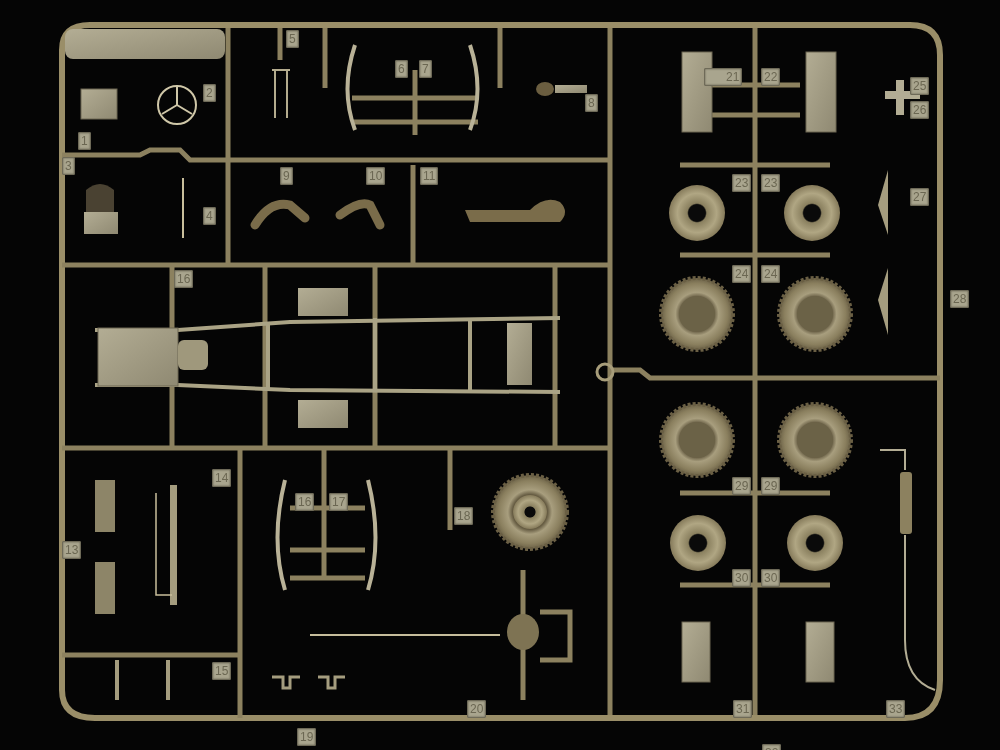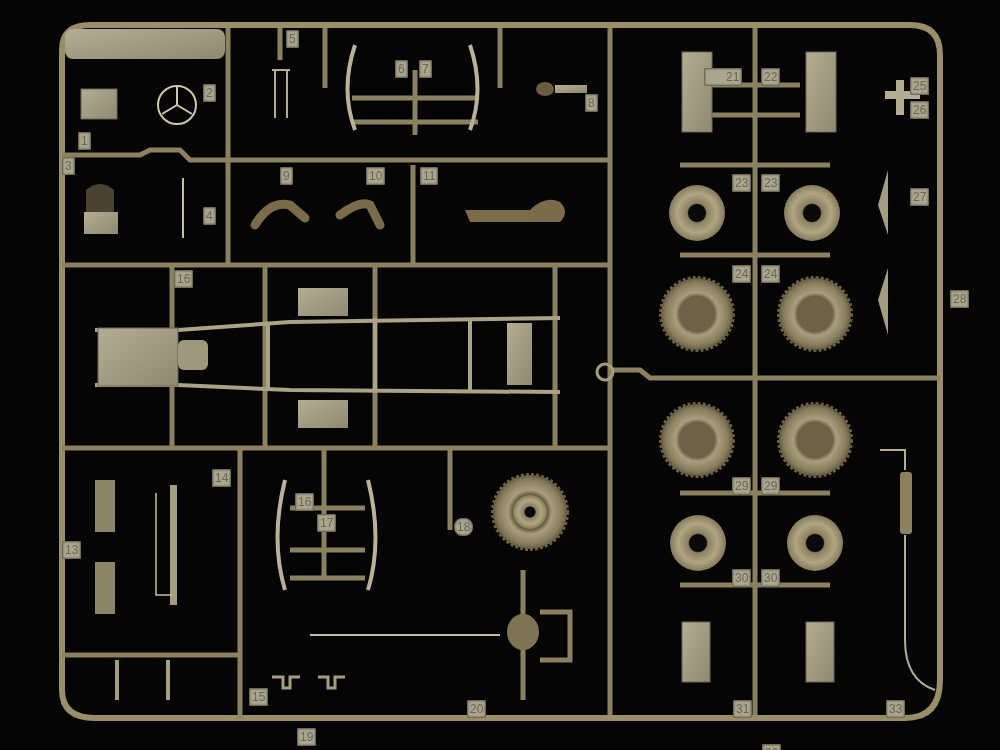--- a/index.html
+++ b/index.html
@@ -200,24 +200,24 @@
 <span class="tag" style="left:286px;top:30px;">5</span>
 <span class="tag" style="left:395px;top:60px;">6</span>
 <span class="tag" style="left:419px;top:60px;">7</span>
 <span class="tag" style="left:585px;top:94px;">8</span>
 <span class="tag" style="left:280px;top:167px;">9</span>
 <span class="tag" style="left:366px;top:167px;">10</span>
 <span class="tag" style="left:420px;top:167px;">11</span>
 <span class="tag" style="left:174px;top:270px;">16</span>
 <span class="tag" style="left:62px;top:541px;">13</span>
 <span class="tag" style="left:212px;top:469px;">14</span>
-<span class="tag" style="left:212px;top:688px;margin-left:37px;">15</span>
+<span class="tag" style="left:212px;top:662px;">15</span>
 <span class="tag" style="left:295px;top:493px;">16</span>
-<span class="tag" style="left:317px;top:493px;margin-top:21px;">17</span>
-<span class="tag" style="left:454px;top:518px;border-radius:8px;">18</span>
+<span class="tag" style="left:329px;top:493px;">17</span>
+<span class="tag" style="left:454px;top:507px;">18</span>
 <span class="tag" style="left:297px;top:700px;margin-top:28px;">19</span>
 <span class="tag" style="left:467px;top:700px;">20</span>
 <span class="tag" style="left:704px;top:68px;padding-left:21px;">21</span>
 <span class="tag" style="left:761px;top:68px;">22</span>
 <span class="tag" style="left:732px;top:174px;">23</span>
 <span class="tag" style="left:761px;top:174px;">23</span>
 <span class="tag" style="left:732px;top:265px;">24</span>
 <span class="tag" style="left:761px;top:265px;">24</span>
 <span class="tag" style="left:910px;top:77px;">25</span>
 <span class="tag" style="left:910px;top:101px;">26</span>

